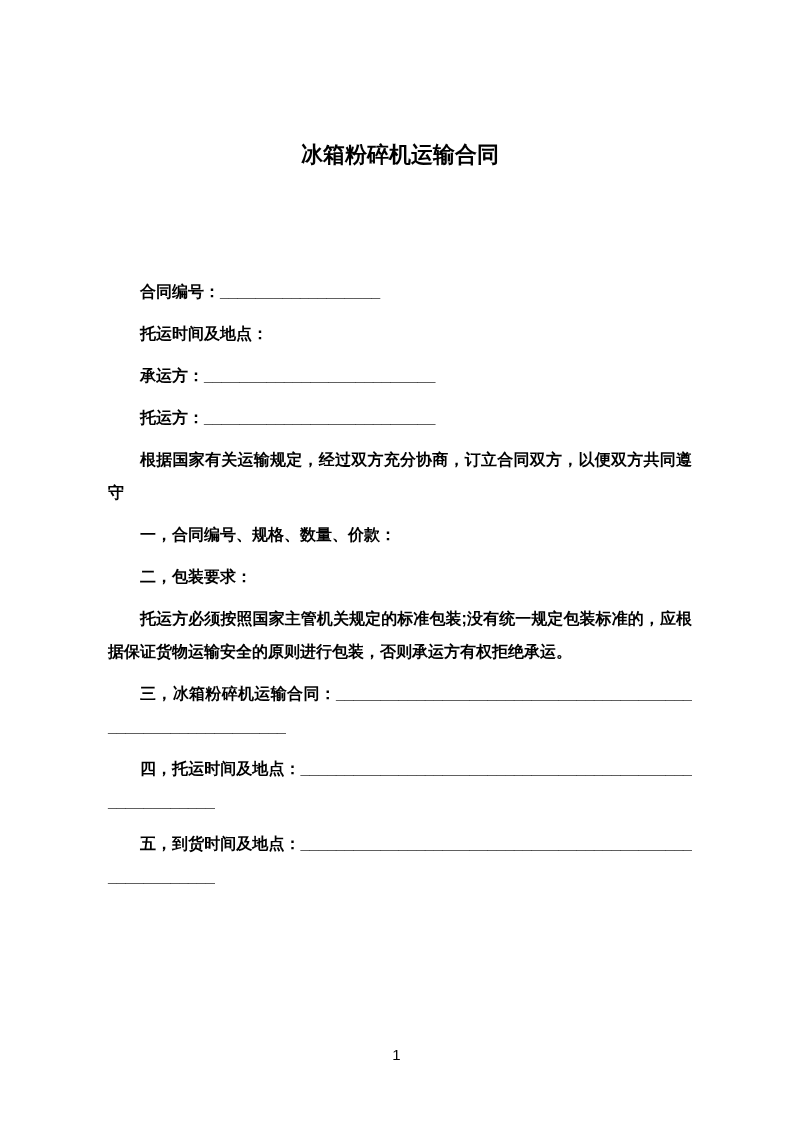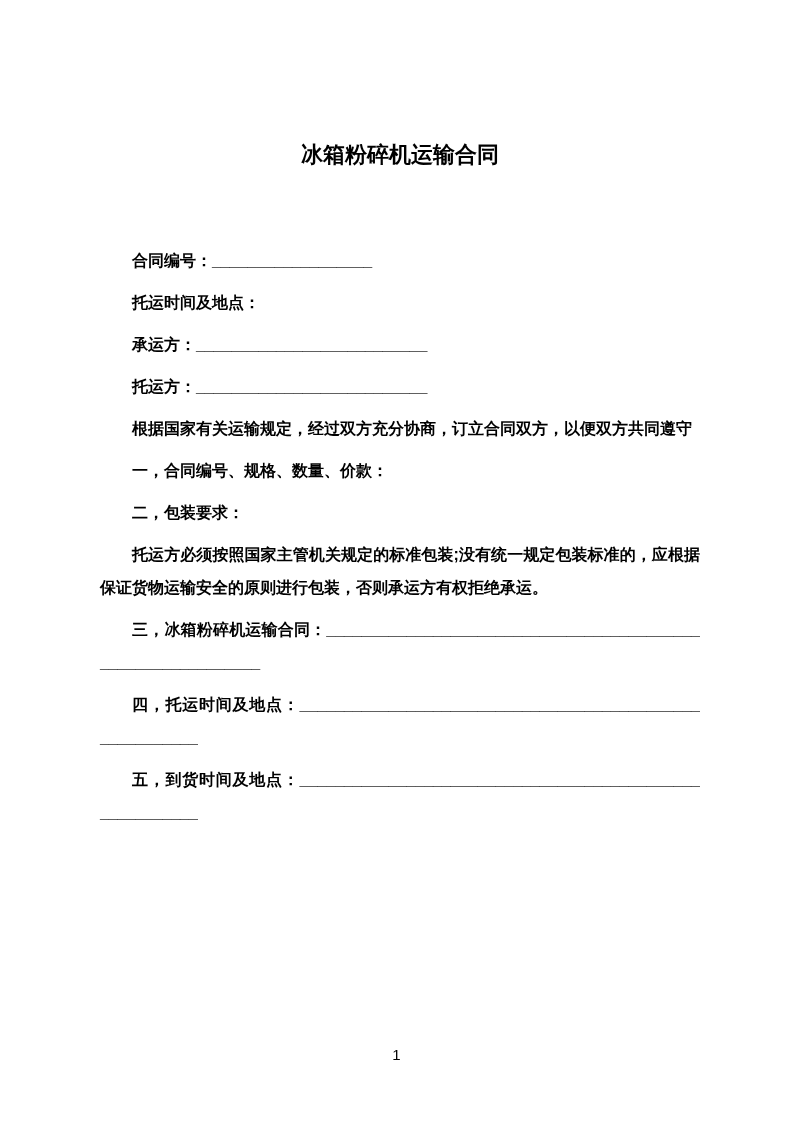--- a/index.html
+++ b/index.html
@@ -13,28 +13,28 @@
     height: 1122px;
     margin: 0 auto;
     background: #ffffff;
     color: #000000;
     font-family: "Liberation Sans", sans-serif;
     box-sizing: border-box;
     padding: 140px 93px 0 100px;
     overflow: hidden;
   }
   .doc-title {
-    margin: 0 0 74px 0;
+    margin: 0 0 105px 0;
     text-align: center;
     font-size: 22px;
     line-height: 30px;
     font-weight: bold;
   }
   .para {
-    margin: 9px 0;
+    margin: 9px 8px;
     font-size: 16px;
     line-height: 33px;
     font-weight: bold;
     text-indent: 2em;
     text-align: justify;
     word-break: break-all;
     overflow-wrap: anywhere;
   }
   .page-number {
     position: absolute;

